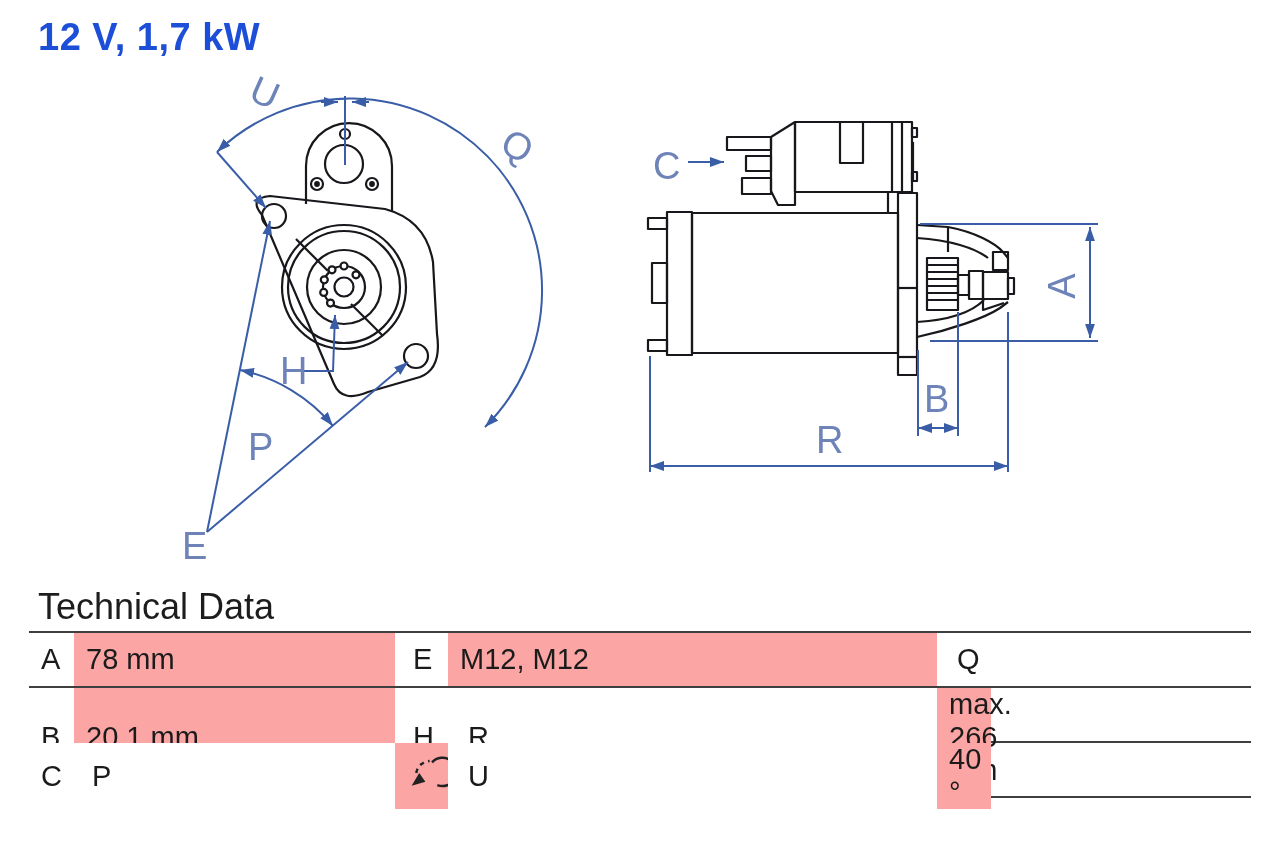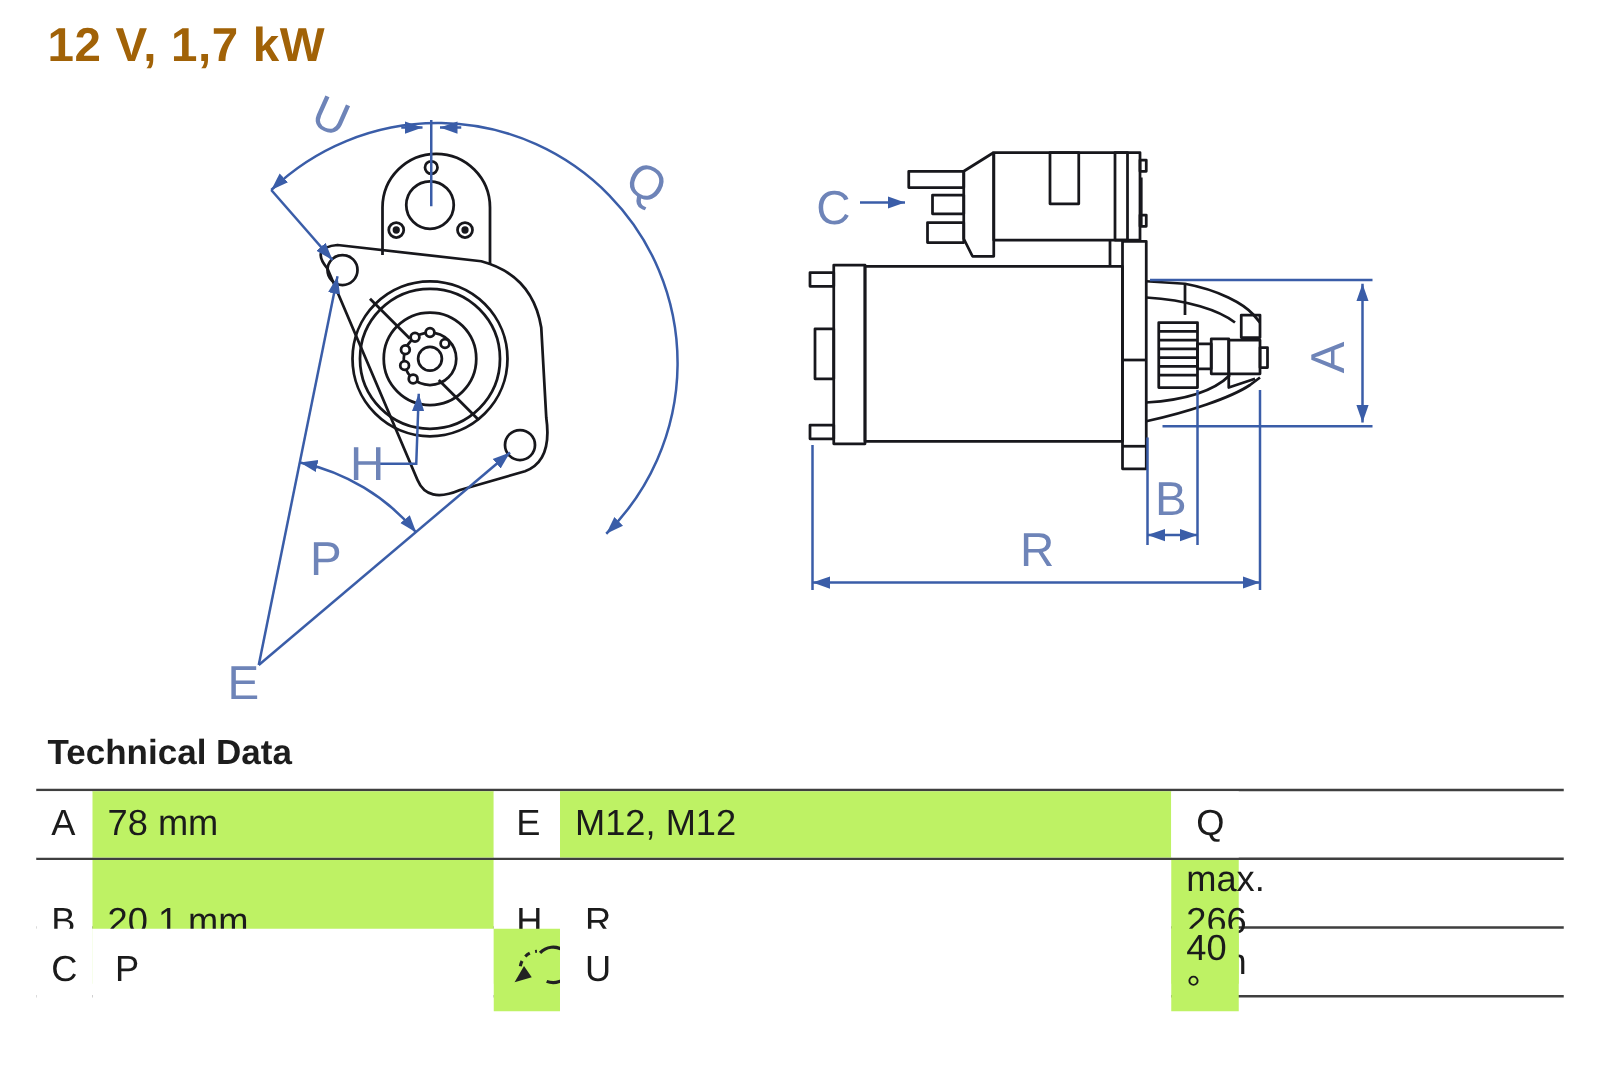--- a/index.html
+++ b/index.html
@@ -1,32 +1,32 @@
 <!DOCTYPE html>
 <html><head>
 <meta charset="utf-8">
 <style>
   html,body{margin:0;padding:0;background:#ffffff;}
   body{width:1280px;height:853px;position:relative;overflow:hidden;
        font-family:"Liberation Sans", sans-serif;}
   .page-title{position:absolute;left:38px;top:16px;font-size:38px;font-weight:700;
-              color:#a16207;letter-spacing:0.5px;white-space:pre;}
-  .section-title{position:absolute;left:38px;top:586px;font-size:28px;font-weight:700;
+              color:#1d4ed8;letter-spacing:0.5px;white-space:pre;}
+  .section-title{position:absolute;left:38px;top:586px;font-size:36px;font-weight:400;
                  color:#1d1d1d;}
   .drawing{position:absolute;left:0;top:0;}
   .tech-table{position:absolute;left:29px;top:631px;width:1222px;}
   .trow{display:grid;grid-template-columns:45px 321px 53px 489px 54px 260px;
         height:55px;border-top:2px solid #3f3f3f;box-sizing:border-box;}
   .trow.last{border-bottom:2px solid #3f3f3f;height:57px;}
   .cell{display:flex;align-items:center;font-size:29px;color:#1b1b1b;box-sizing:border-box;}
   .key{background:#ffffff;}
   .k1{padding-left:12px;}
   .k2{padding-left:18px;}
   .k3{padding-left:20px;}
-  .val{background:#bef264;padding-left:12px;}
+  .val{background:#fca5a5;padding-left:12px;}
   .rot-icon{margin-left:2px;}
 </style>
 </head>
 <body>
 
 <div class="page-title">12 V, 1,7 kW</div>
 
 <svg class="drawing" width="1280" height="585" viewBox="0 0 1280 585">
   <defs>
     <marker id="arr" orient="auto-start-reverse" markerUnits="userSpaceOnUse" markerWidth="15" markerHeight="11" refX="14" refY="5.5">

